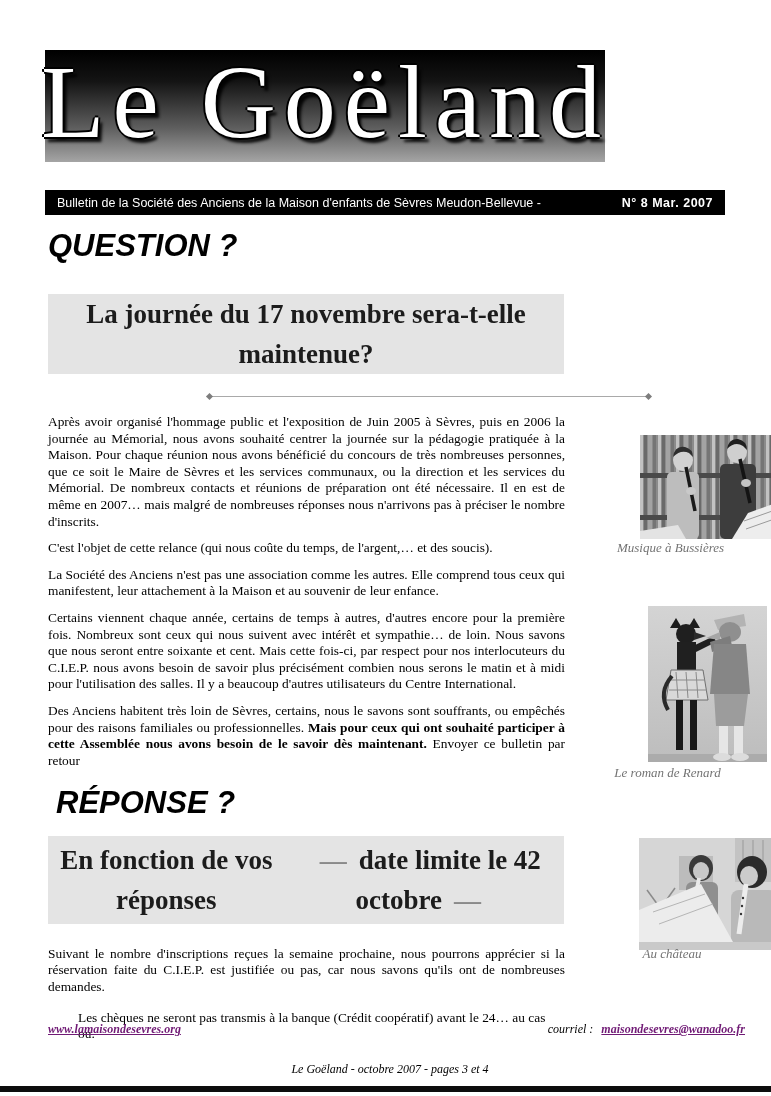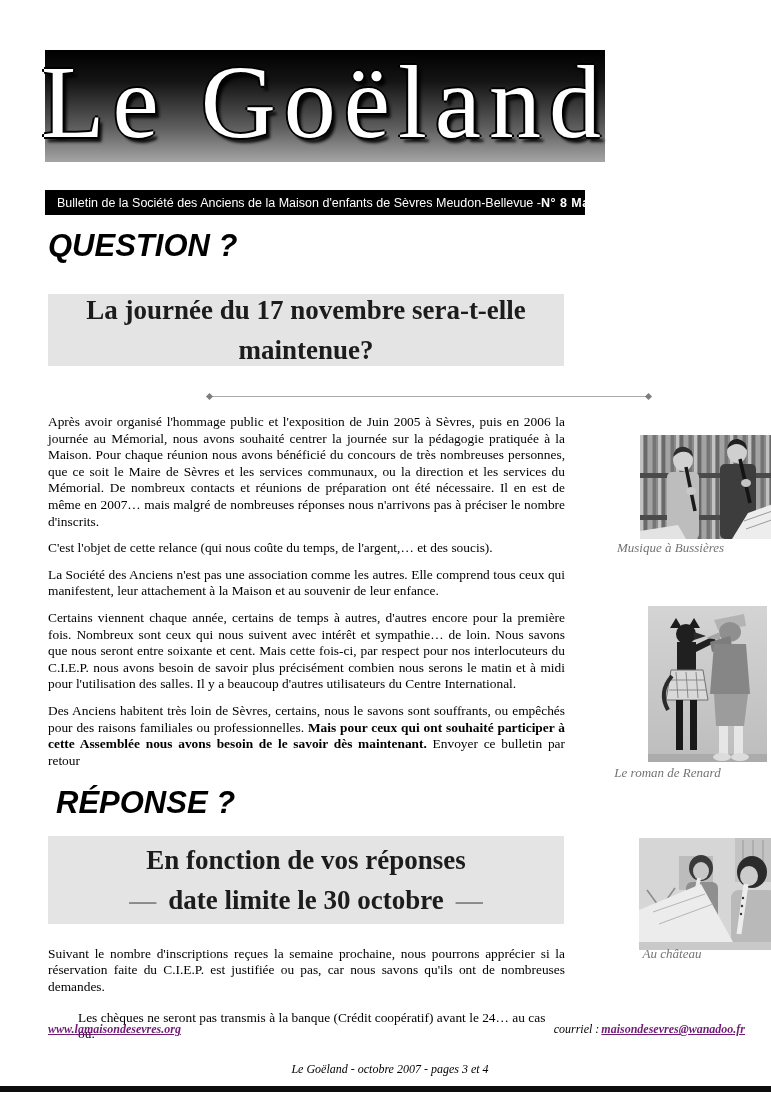--- a/index.html
+++ b/index.html
@@ -17,46 +17,46 @@
   }
   .masthead-title{
     font-family:"Liberation Serif",serif;
     font-size:104px;line-height:98px;letter-spacing:8px;color:#ffffff;
     text-shadow:-2px 0 0 #000,2px 0 0 #000,0 -2px 0 #000,0 2px 0 #000,4px 5px 3px rgba(0,0,0,0.9);
     padding-bottom:8px;white-space:nowrap;
   }
 
   
   .bulletin-bar{
-    left:45px;top:190px;width:540px;height:25px;background:#000000;color:#ffffff;
+    left:45px;top:190px;width:680px;height:25px;background:#000000;color:#ffffff;
     font-family:"Liberation Sans",sans-serif;font-size:12.5px;
     display:flex;align-items:center;justify-content:space-between;
     padding:4px 12px;box-sizing:border-box;white-space:nowrap;
   }
   .bulletin-issue{font-weight:bold;letter-spacing:0.5px;}
 
   
   .big-heading{
     font-family:"Liberation Sans",sans-serif;font-weight:bold;font-style:italic;
     font-size:31px;color:#000;
   }
   .q-heading{left:48px;top:228px;}
 
   
   .graybox{
     background:#e4e4e4;color:#1c1c1c;font-weight:bold;text-align:center;
     font-family:"Liberation Serif",serif;
   }
   .qbox{
-    left:48px;top:294px;width:516px;height:72px;font-size:27px;line-height:40px;
+    left:48px;top:294px;width:516px;height:80px;font-size:27px;line-height:40px;
     display:flex;align-items:center;justify-content:center;padding:0 28px;box-sizing:border-box;
   }
   .rbox{
     width:516px;height:88px;margin:24px 0 0;font-size:27px;line-height:40px;
-    display:flex;flex-direction:column;align-items:center;justify-content:center;
+    display:flex;align-items:center;justify-content:center;
   }
   .box-dash{color:#8a8a8a;padding:0 12px;}
 
   
   .divider{left:210px;top:396px;width:438px;height:1px;background:#a9a9a9;}
   .diamond{position:absolute;width:5px;height:5px;background:#7d7d7d;transform:rotate(45deg);top:-2px;}
   .diamond-left{left:-3px;}
   .diamond-right{right:-3px;}
 
   
@@ -76,21 +76,21 @@
   .caption{position:absolute;font-style:italic;font-size:13px;text-align:center;color:#737373;}
   #cap1{left:592px;top:540px;width:157px;}
   #cap2{left:592px;top:765px;width:151px;}
   #cap3{left:599px;top:946px;width:146px;}
 
   
   .footer-text{font-style:italic;font-size:12px;}
   .footer-link{color:#701a75;text-decoration:underline;font-style:italic;font-size:12px;font-weight:bold;}
   #f-web{left:48px;top:1022px;}
   #f-center{left:230px;top:1022px;width:320px;text-align:center;margin-top:40px;}
-  #f-email{right:26px;top:1022px;display:flex;gap:2px;align-items:baseline;}
+  #f-email{right:26px;top:1022px;display:flex;gap:8px;align-items:baseline;}
   .bottombar{left:0;top:1086px;width:771px;height:6px;background:#0d0d0d;}
 </style>
 </head>
 <body>
 
 <div class="abs masthead">
   <span class="masthead-title">Le Goëland</span>
 </div>
 
 <div class="abs bulletin-bar">
@@ -113,21 +113,21 @@
   <p>Après avoir organisé l'hommage public et l'exposition de Juin 2005 à Sèvres, puis en 2006 la journée au Mémorial, nous avons souhaité centrer la journée sur la pédagogie pratiquée à la Maison. Pour chaque réunion nous avons bénéficié du concours de très nombreuses personnes, que ce soit le Maire de Sèvres et les services communaux, ou la direction et les services du Mémorial. De nombreux contacts et réunions de préparation ont été nécessaire. Il en est de même en 2007… mais malgré de nombreuses réponses nous n'arrivons pas à préciser le nombre d'inscrits.</p>
   <p>C'est l'objet de cette relance (qui nous coûte du temps, de l'argent,… et des soucis).</p>
   <p>La Société des Anciens n'est pas une association comme les autres. Elle comprend tous ceux qui manifestent, leur attachement à la Maison et au souvenir de leur enfance.</p>
   <p>Certains viennent chaque année, certains de temps à autres, d'autres encore pour la première fois. Nombreux sont ceux qui nous suivent avec intérêt et sympathie… de loin. Nous savons que nous seront entre soixante et cent. Mais cette fois-ci, par respect pour nos interlocuteurs du C.I.E.P. nous avons besoin de savoir plus précisément combien nous serons le matin et à midi pour l'utilisation des salles. Il y a beaucoup d'autres utilisateurs du Centre International.</p>
   <p class="last"><span>Des Anciens habitent très loin de Sèvres, certains, nous le savons sont souffrants, ou empêchés pour des raisons familiales ou professionnelles. </span><strong>Mais pour ceux qui ont souhaité participer à cette Assemblée nous avons besoin de le savoir dès maintenant.</strong><span> Envoyer ce bulletin par retour</span></p>
 
   <div class="big-heading r-heading">RÉPONSE ?</div>
 
   <div class="graybox rbox">
     <span>En fonction de vos réponses</span>
-    <span><span class="box-dash">—</span><span>date limite le 30 octobre</span><span class="box-dash">—</span></span>
+    <span><span class="box-dash">—</span><span>date limite le 42 octobre</span><span class="box-dash">—</span></span>
   </div>
 
   <p class="p6">Suivant le nombre d'inscriptions reçues la semaine prochaine, nous pourrons apprécier si la réservation faite du C.I.E.P. est justifiée ou pas, car nous savons qu'ils ont de nombreuses demandes.</p>
   <p class="p7">Les chèques ne seront pas transmis à la banque (Crédit coopératif) avant le 24… au cas ou.</p>
 </div>
 
 <figure class="photo" id="photo1">
   <svg viewBox="0 0 141 104">
     <defs>
       <pattern id="books" width="18" height="40" patternUnits="userSpaceOnUse">

